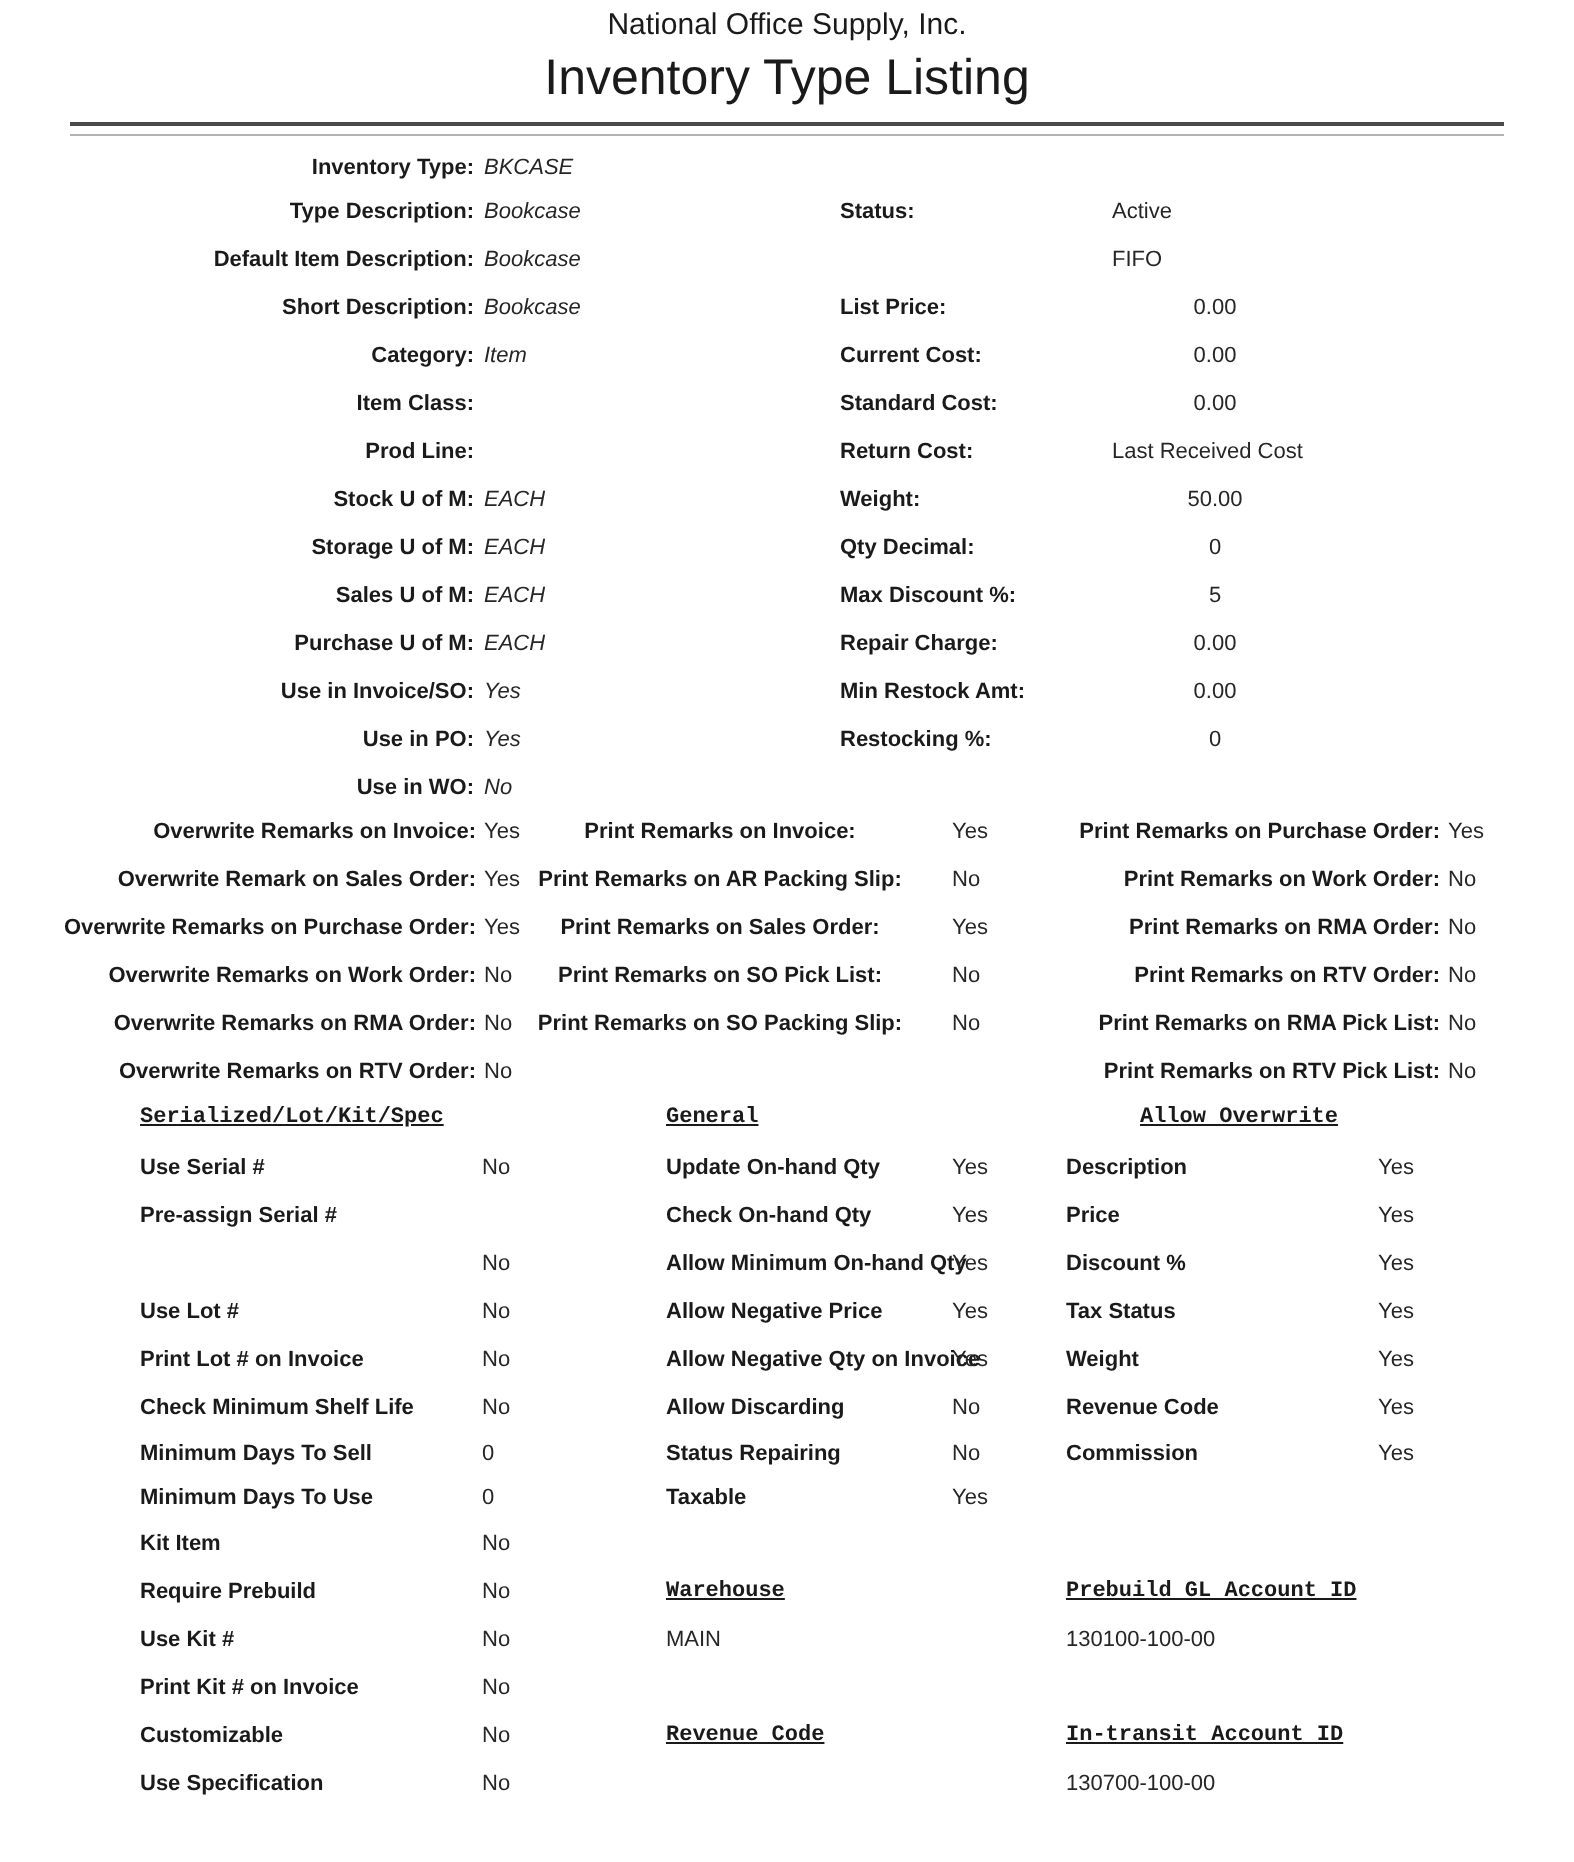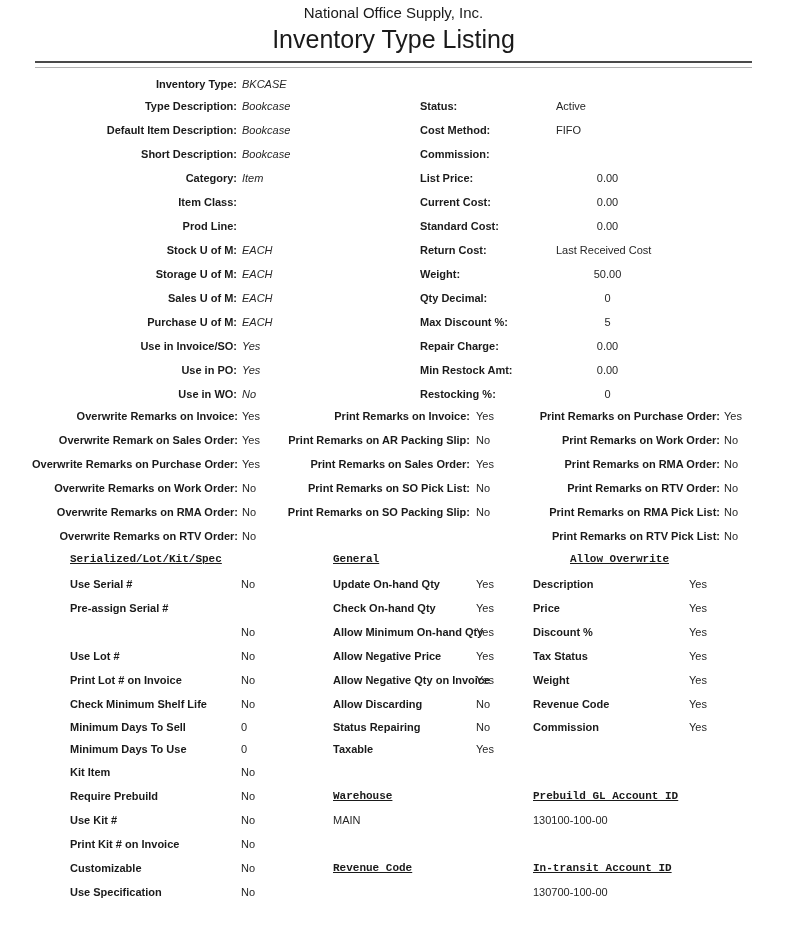--- a/index.html
+++ b/index.html
@@ -24,21 +24,21 @@
   .top-left .val {left:242px;font-style:italic;}
 
   .top-right {top:94px;}
   .top-right .lbl {left:420px; width:156px; text-align:left;}
   .top-right .val {left:556px;}
   .top-right .val.val-right {width:103px; text-align:center;}
 
   .rem {top:404px;}
   .rem1 .lbl {left:0;   width:238px; text-align:right;}
   .rem1 .val {left:242px;}
-  .rem2 .lbl {left:250px; width:220px; text-align:right;}
+  .rem2 .lbl {left:250px; width:220px; text-align:center;}
   .rem2 .val {left:476px;}
   .rem3 .lbl {left:490px; width:230px; text-align:right;}
   .rem3 .val {left:724px;}
 
   .sec {top:572px;}
   .sec .row:nth-of-type(7), .sec .row:nth-of-type(8) {height:22px; line-height:22px;}
   .secL .lbl {left:70px;}
   .secL .val {left:241px;}
   .secM .lbl {left:333px;text-align:center;}
   .secM .val {left:476px;}
@@ -145,28 +145,23 @@
     </div>
 
   <div class="col top-right">
 
       <div class="row">
         <span class="lbl">Status:</span>
         <span class="val">Active</span>
       </div>
 
       <div class="row">
-        <span class="lbl">Cost Method:</span>
         <span class="val">FIFO</span>
       </div>
 
-      <div class="row">
-        <span class="lbl">Commission:</span>
-        <span class="val"></span>
-      </div>
 
       <div class="row">
         <span class="lbl">List Price:</span>
         <span class="val val-right">0.00</span>
       </div>
 
       <div class="row">
         <span class="lbl">Current Cost:</span>
         <span class="val val-right">0.00</span>
       </div>

